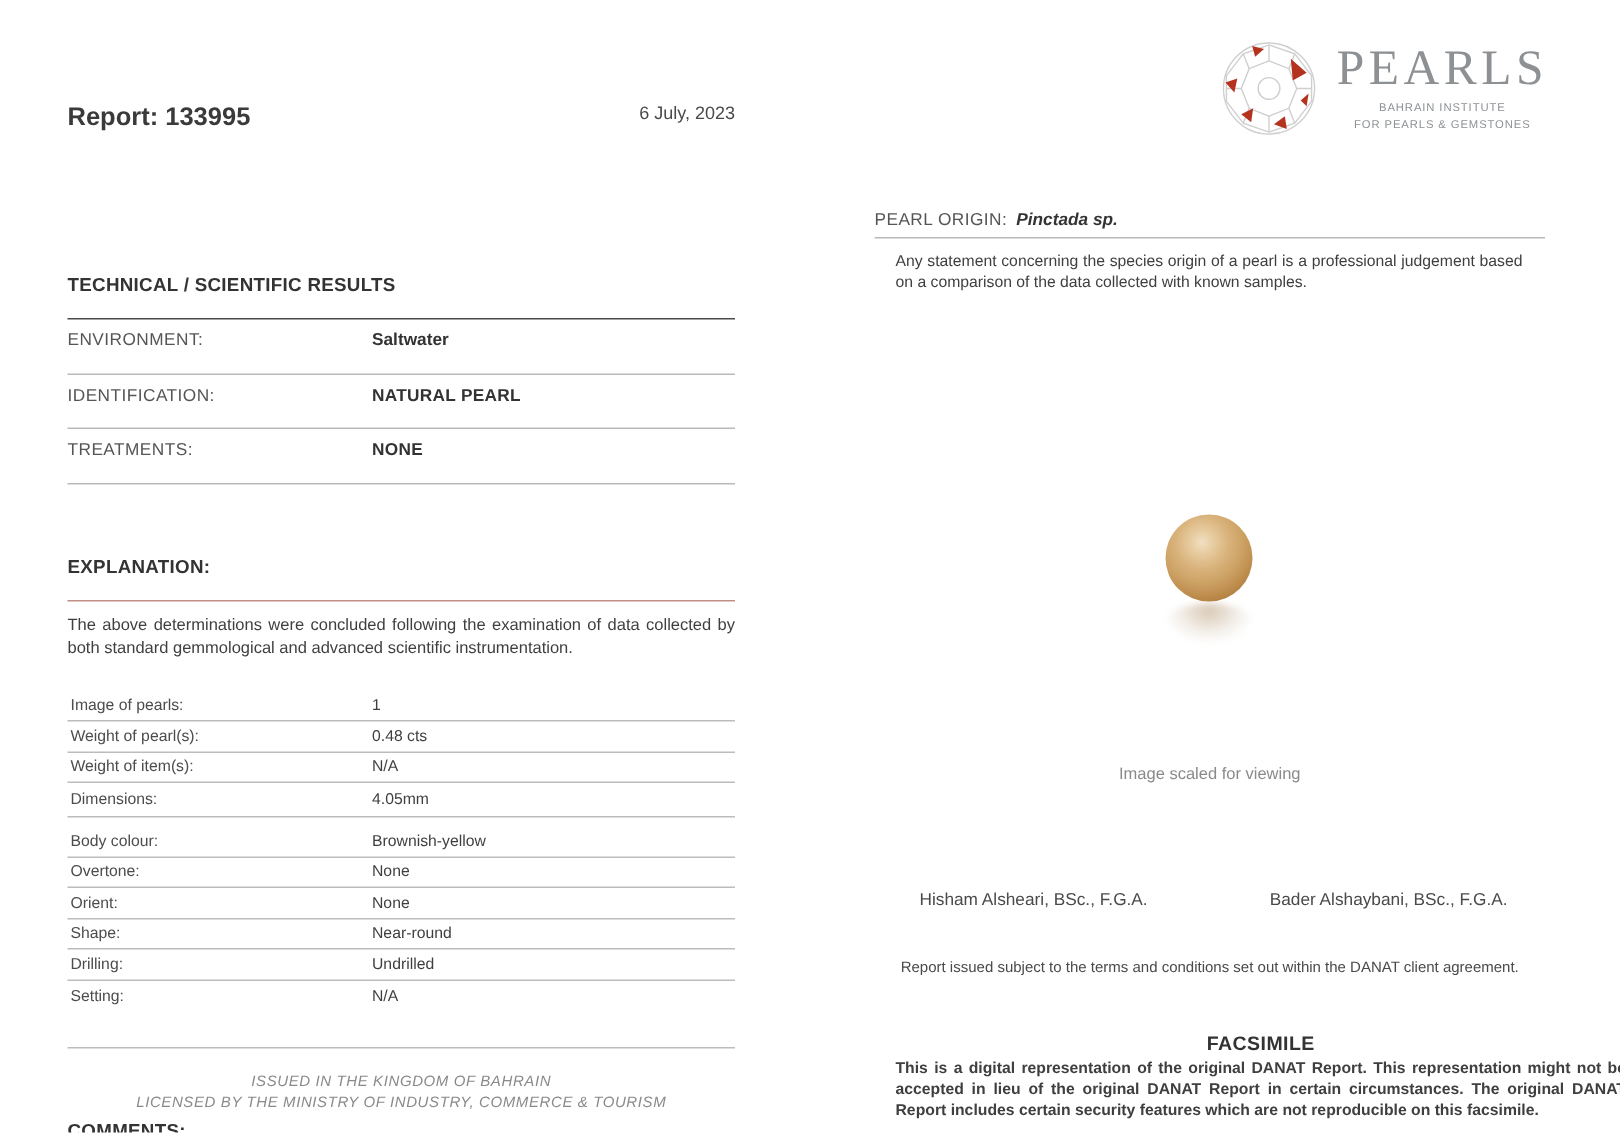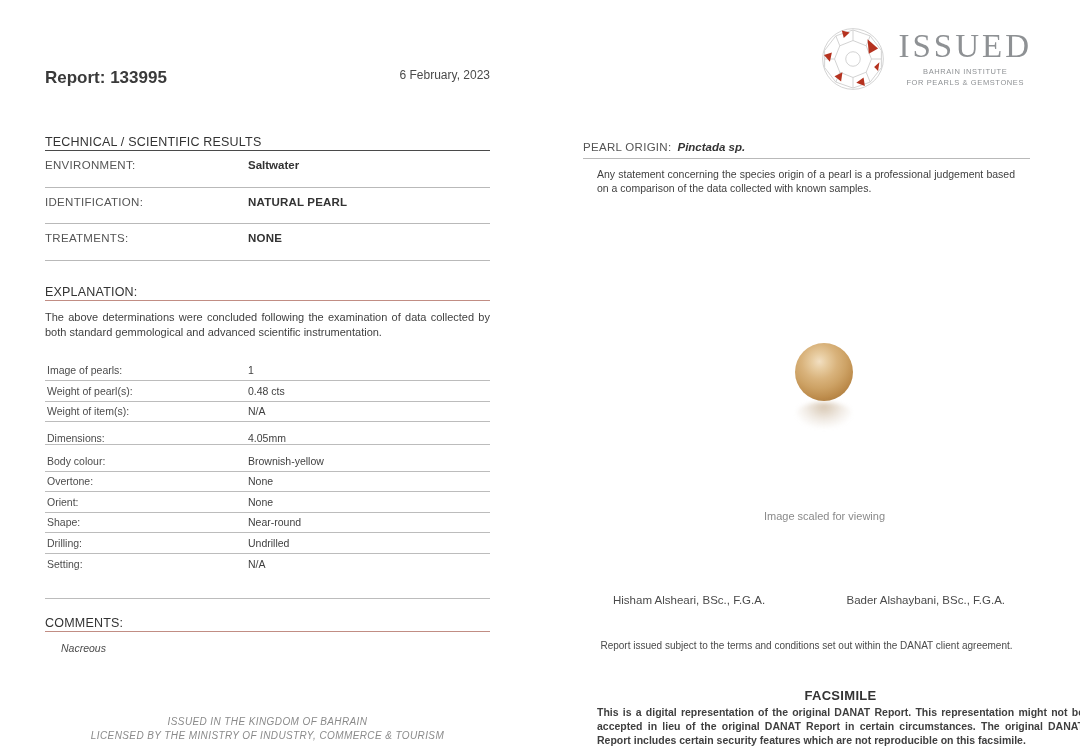--- a/index.html
+++ b/index.html
@@ -32,23 +32,24 @@
   .logo-tagline {
     margin-top: 4px; text-align: center;
     font-size: 7.5px; color: #8e9194; letter-spacing: 0.6px; line-height: 1.35;
   }
 
   
   .col-left  { position: absolute; left: 45px;  top: 135px; width: 445px; }
   .col-right { position: absolute; left: 583px; top: 135px; width: 447px; }
 
   .section-title {
-    font-size: 12.5px; font-weight: normal; color: #333;
-    letter-spacing: 0.2px; padding-bottom: 1px;
+    font-size: 12.5px; font-weight: bold; color: #333;
+    letter-spacing: 0.2px; padding-bottom: 15px;
     border-bottom: 1.5px solid #4a4a4a;
+    margin-top: 48px;
   }
   .section-title.red-rule { border-bottom: 1.5px solid #c18d84; }
 
   
   .tech-row {
     display: flex; align-items: flex-start;
     padding-top: 8px; height: 36.5px;
     border-bottom: 1px solid #b9b9b9;
   }
   .tech-label { width: 203px; font-size: 11.5px; color: #555; letter-spacing: 0.3px; }
@@ -83,21 +84,21 @@
     display: flex; align-items: center; gap: 6px;
     padding: 6px 0 5px 0; border-bottom: 1px solid #b9b9b9;
   }
   .origin-label { font-size: 11.5px; color: #555; letter-spacing: 0.3px; }
   .origin-value { font-size: 11.5px; font-weight: bold; font-style: italic; color: #333; }
   .judgment-note {
     margin: 8px 0 0 14px; width: 418px;
     font-size: 10.5px; line-height: 1.38; color: #3f3f3f; text-align: justify;
   }
 
-  .pearl-stage { position: absolute; left: 601px; top: 340px; width: 447px; height: 190px; }
+  .pearl-stage { position: absolute; left: 583px; top: 340px; width: 447px; height: 190px; }
   .pearl {
     position: absolute; left: 194px; top: 3px; width: 58px; height: 58px;
     border-radius: 50%;
     background: radial-gradient(circle at 42% 32%,
       #f2dfc2 0%, #e8cda2 14%, #d9b37c 34%, #cda265 52%,
       #bd8c4c 70%, #aa7a3c 85%, #966a30 100%);
   }
   .pearl-reflection {
     position: absolute; left: 194px; top: 62px; width: 58px; height: 26px;
     border-radius: 50%;
@@ -137,21 +138,21 @@
     text-align: center; font-size: 10px; font-style: italic;
     color: #8a8a8a; letter-spacing: 0.4px; line-height: 1.35;
   }
 </style>
 </head>
 <body>
 
 <div class="page">
 
   <div class="report-no">Report: 133995</div>
-  <div class="report-date">6 February, 2023</div>
+  <div class="report-date">6 July, 2023</div>
 
   <div class="logo">
     <svg class="logo-emblem" viewBox="0 0 100 100">
       <g fill="none" stroke="#cfcfcf" stroke-width="1.4">
         <circle cx="50" cy="50" r="46"></circle>
         <polygon points="50,6 76,15 93,37 93,63 76,85 50,94 24,85 7,63 7,37 24,15"></polygon>
         <polygon points="50,22 70,30 78,50 70,70 50,78 30,70 22,50 30,30"></polygon>
         <circle cx="50" cy="50" r="11"></circle>
         <line x1="50" y1="6" x2="50" y2="22"></line>
           <line x1="93" y1="50" x2="78" y2="50"></line>
@@ -165,21 +166,21 @@
       <g fill="#b5321f">
         <polygon points="33,7 45,10 36,18"></polygon>
         <polygon points="72,20 88,34 74,42"></polygon>
         <polygon points="6,44 18,40 15,54"></polygon>
         <polygon points="22,76 34,70 32,84"></polygon>
         <polygon points="55,86 66,78 68,91"></polygon>
         <polygon points="82,62 90,55 88,68"></polygon>
       </g>
     </svg>
     <div class="logo-text">
-      <div class="logo-wordmark">ISSUED</div>
+      <div class="logo-wordmark">PEARLS</div>
       <div class="logo-tagline">
         <div>BAHRAIN INSTITUTE</div>
         <div>FOR PEARLS &amp; GEMSTONES</div>
       </div>
     </div>
   </div>
 
   <div class="col-left">
     <div class="section-title">TECHNICAL / SCIENTIFIC RESULTS</div>
 
@@ -207,21 +208,21 @@
         <span class="prop-value">1</span>
       </div>
       <div class="prop-row">
         <span class="prop-label">Weight of pearl(s):</span>
         <span class="prop-value">0.48 cts</span>
       </div>
       <div class="prop-row">
         <span class="prop-label">Weight of item(s):</span>
         <span class="prop-value">N/A</span>
       </div>
-      <div class="prop-row" style="height:23px;align-items:flex-end;">
+      <div class="prop-row" style="height:23px;">
         <span class="prop-label">Dimensions:</span>
         <span class="prop-value">4.05mm</span>
       </div>
     </div>
 
     <div class="prop-table" style="margin-top:6px;">
       <div class="prop-row">
         <span class="prop-label">Body colour:</span>
         <span class="prop-value">Brownish-yellow</span>
       </div>

